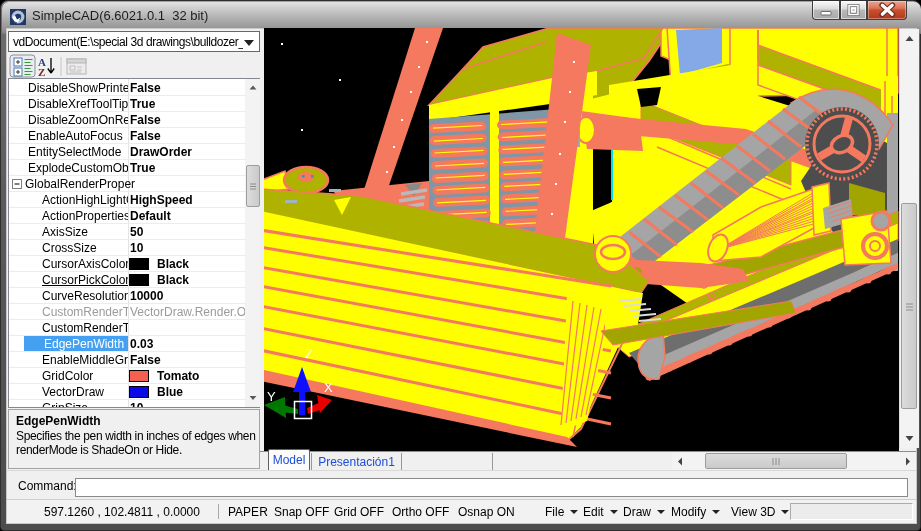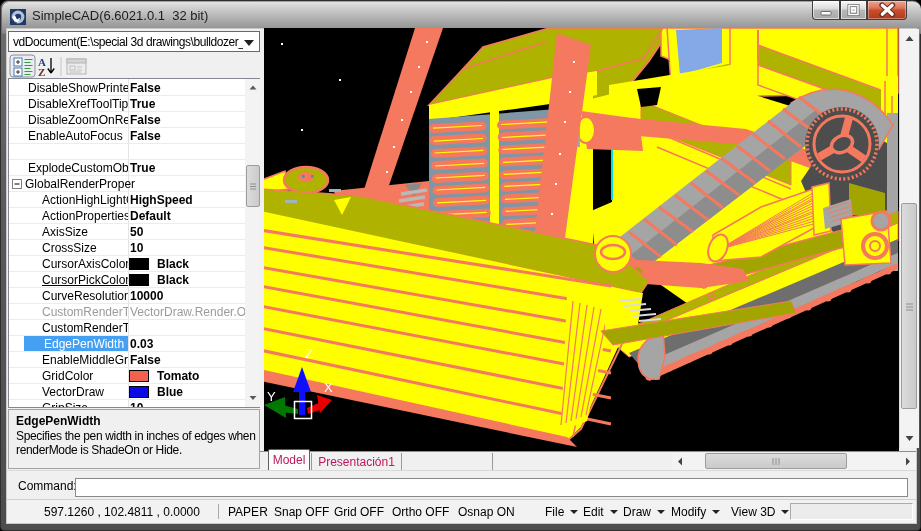--- a/index.html
+++ b/index.html
@@ -56,21 +56,21 @@
 #cmdrow .lbl { position:absolute; left:11px; top:8px; font-size:12px; color:#000; }
 #cmdinput { position:absolute; left:68px; top:7px; width:833px; height:19px; background:#fff;
   border:1px solid #898989; }
 #statusbar { position:absolute; left:0px; top:470px; width:909px; height:24px; background:#f2f2f2;
   border-top:1px solid #cfcfcf; font-size:12px; color:#000; }
 #statusbar span { position:absolute; top:5px; }
 #sbinset { position:absolute; left:783px; top:3px; width:123px; height:17px;
   background:#ececec; border:1px solid #ababab; border-bottom-color:#fff; border-right-color:#fff; }
 .menu-arr { display:inline-block; width:0; height:0; border-left:4px solid transparent;
   border-right:4px solid transparent; border-top:4px solid #222; margin-left:6px; vertical-align:middle;}
-.tab { position:absolute; font-size:12px; color:#be185d; text-align:center; }
+.tab { position:absolute; font-size:12px; color:#1d4ed8; text-align:center; }
 </style></head><body>
 <div id="win">
     <div id="titlebar">
       <svg id="appicon" viewBox="0 0 16 16">
 <rect x="0" y="0" width="16" height="16" fill="#1d3a66"></rect>
 <circle cx="8" cy="8" r="6.4" fill="#b9c0d6"></circle>
 <circle cx="8" cy="8" r="3.2" fill="#1d3a66"></circle>
 <path d="M1.5 8 L5 12.5 L8.5 8.5 L6.5 14 L3 13 Z" fill="#1d3a66"></path>
 <path d="M2 8.2 L5 6.5 L7 10.5 L10.5 8.5 L8 13.5 L4.5 12.5 Z" fill="#ffffff"></path>
 </svg>
@@ -132,20 +132,24 @@
         <div class="grow" style="top:33px">
           <span class="nm" style="left:19px;max-width:100px;">DisableZoomOnResiz</span>
           <span class="vl">False</span>
         </div>
         <div class="rowline" style="top:48px"></div>
         <div class="grow" style="top:49px">
           <span class="nm" style="left:19px;max-width:100px;">EnableAutoFocus</span>
           <span class="vl">False</span>
         </div>
         <div class="rowline" style="top:64px"></div>
+        <div class="grow" style="top:65px">
+          <span class="nm" style="left:19px;max-width:100px;">EntitySelectMode</span>
+          <span class="vl">DrawOrder</span>
+        </div>
         <div class="rowline" style="top:80px"></div>
         <div class="grow" style="top:81px">
           <span class="nm" style="left:19px;max-width:100px;">ExplodeCustomObje</span>
           <span class="vl">True</span>
         </div>
         <div class="rowline" style="top:96px"></div>
         <div class="grow" style="top:97px">
           <svg width="11" height="11" style="position:absolute;left:3px;top:3px" viewBox="0 0 11 11">
             <rect x="0.5" y="0.5" width="9" height="9" fill="#fff" stroke="#808080"></rect>
             <line x1="2.5" y1="5" x2="7.5" y2="5" stroke="#000"></line>

